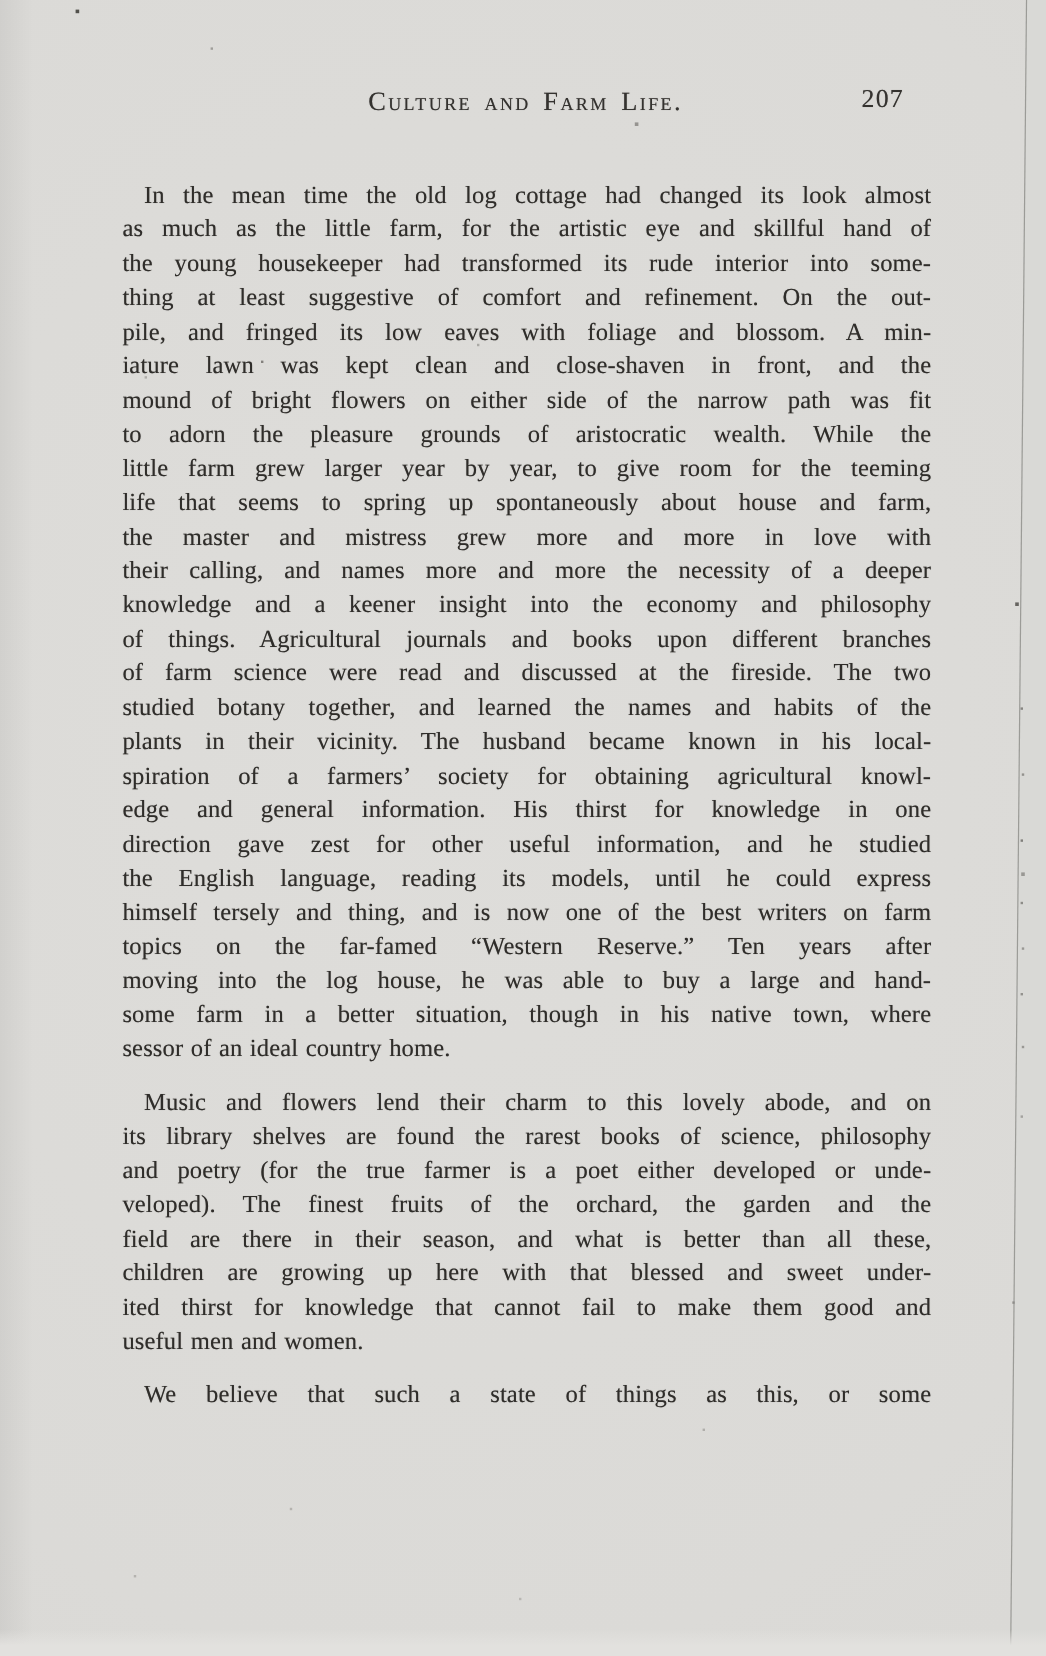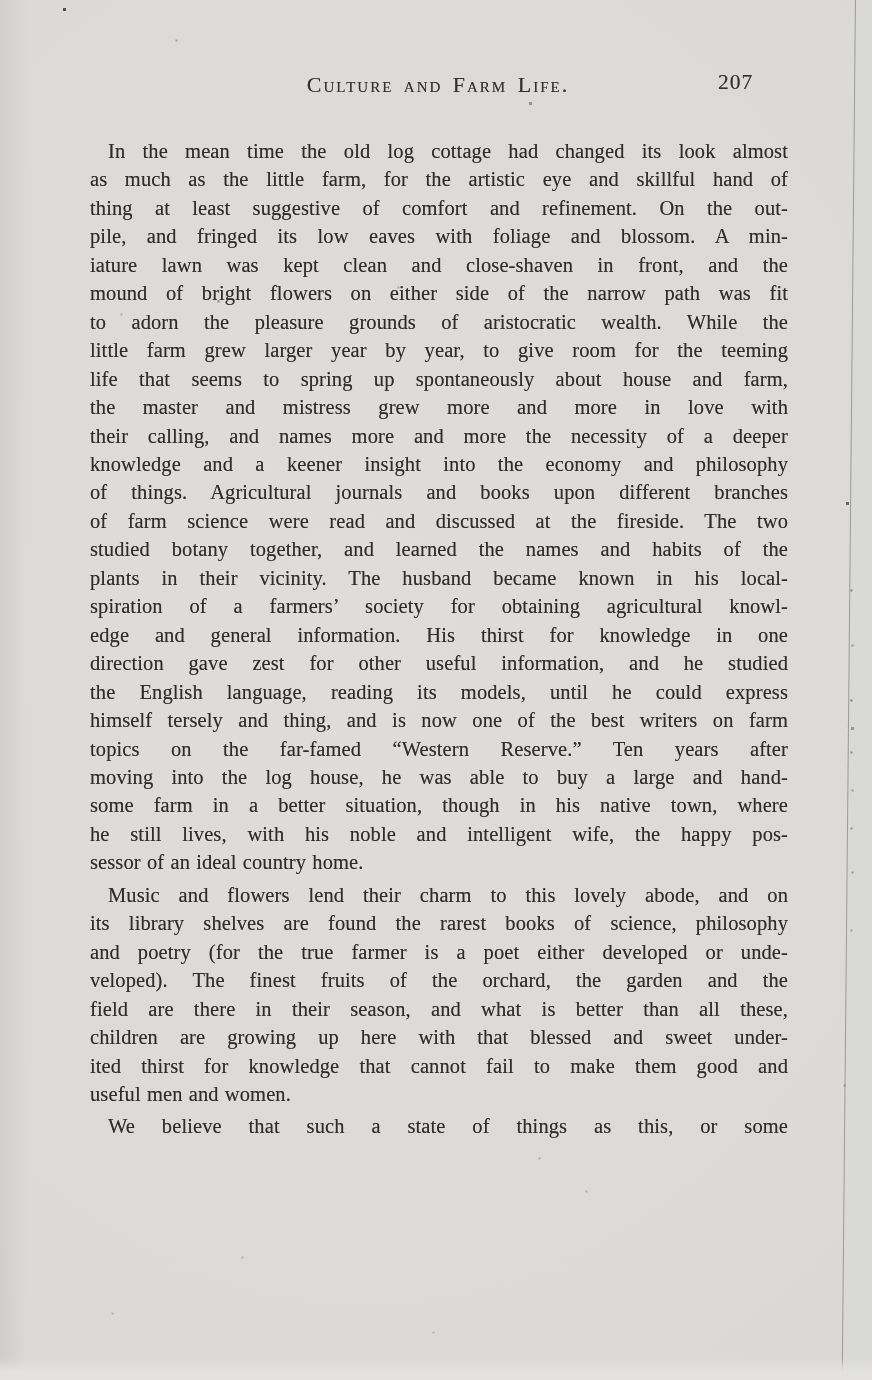--- a/index.html
+++ b/index.html
@@ -104,21 +104,21 @@
   .text-block {
     position: absolute;
     left: 86px; top: 133px;
     width: 706px;
     font-size: 20.5px;
     line-height: 28.45px;
     letter-spacing: 0.1px;
     word-spacing: 1px;
     text-shadow: 0 0 0.6px rgba(47,45,42,0.5);
   }
-  .para { margin: 4px; }
+  .para { margin: 16px; }
   .line {
     text-align: justify;
     text-align-last: justify;
     -moz-text-align-last: justify;
     white-space: nowrap;
   }
   .line.first { padding-left: 18px; }
   .line.last {
     text-align-last: left;
     -moz-text-align-last: left;
@@ -135,20 +135,21 @@
 
   <div class="running-header">
     <div class="running-title">Culture and Farm Life.</div>
     <div class="page-number">207</div>
   </div>
 
   <div class="text-block">
       <div class="para">
         <div class="line first">In the mean time the old log cottage had changed its look almost</div>
         <div class="line">as much as the little farm, for the artistic eye and skillful hand of</div>
+        <div class="line">the young housekeeper had transformed its rude interior into some-</div>
         <div class="line">thing at least suggestive of comfort and refinement. On the out-</div>
         <div class="line">pile, and fringed its low eaves with foliage and blossom. A min-</div>
         <div class="line">iature lawn was kept clean and close-shaven in front, and the</div>
         <div class="line">mound of bright flowers on either side of the narrow path was fit</div>
         <div class="line">to adorn the pleasure grounds of aristocratic wealth. While the</div>
         <div class="line">little farm grew larger year by year, to give room for the teeming</div>
         <div class="line">life that seems to spring up spontaneously about house and farm,</div>
         <div class="line">the master and mistress grew more and more in love with</div>
         <div class="line">their calling, and names more and more the necessity of a deeper</div>
         <div class="line">knowledge and a keener insight into the economy and philosophy</div>
@@ -157,21 +158,20 @@
         <div class="line">studied botany together, and learned the names and habits of the</div>
         <div class="line">plants in their vicinity. The husband became known in his local-</div>
         <div class="line">spiration of a farmers’ society for obtaining agricultural knowl-</div>
         <div class="line">edge and general information. His thirst for knowledge in one</div>
         <div class="line">direction gave zest for other useful information, and he studied</div>
         <div class="line">the English language, reading its models, until he could express</div>
         <div class="line">himself tersely and thing, and is now one of the best writers on farm</div>
         <div class="line">topics on the far-famed “Western Reserve.” Ten years after</div>
         <div class="line">moving into the log house, he was able to buy a large and hand-</div>
         <div class="line">some farm in a better situation, though in his native town, where</div>
-        <div class="line">he still lives, with his noble and intelligent wife, the happy pos-</div>
         <div class="line last">sessor of an ideal country home.</div>
       </div>
       <div class="para">
         <div class="line first">Music and flowers lend their charm to this lovely abode, and on</div>
         <div class="line">its library shelves are found the rarest books of science, philosophy</div>
         <div class="line">and poetry (for the true farmer is a poet either developed or unde-</div>
         <div class="line">veloped). The finest fruits of the orchard, the garden and the</div>
         <div class="line">field are there in their season, and what is better than all these,</div>
         <div class="line">children are growing up here with that blessed and sweet under-</div>
         <div class="line">ited thirst for knowledge that cannot fail to make them good and</div>

